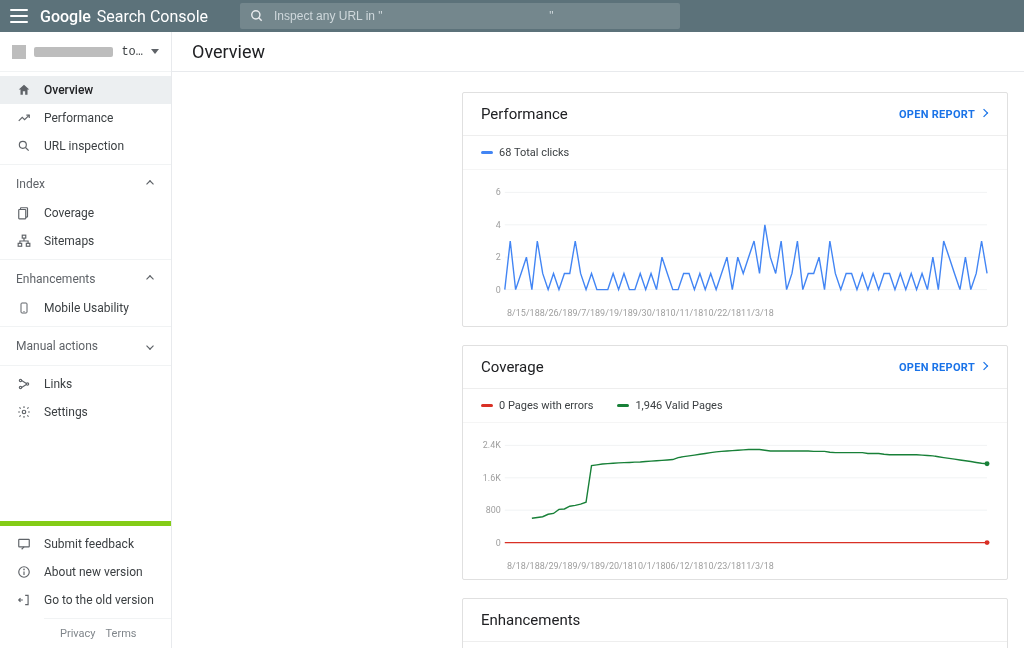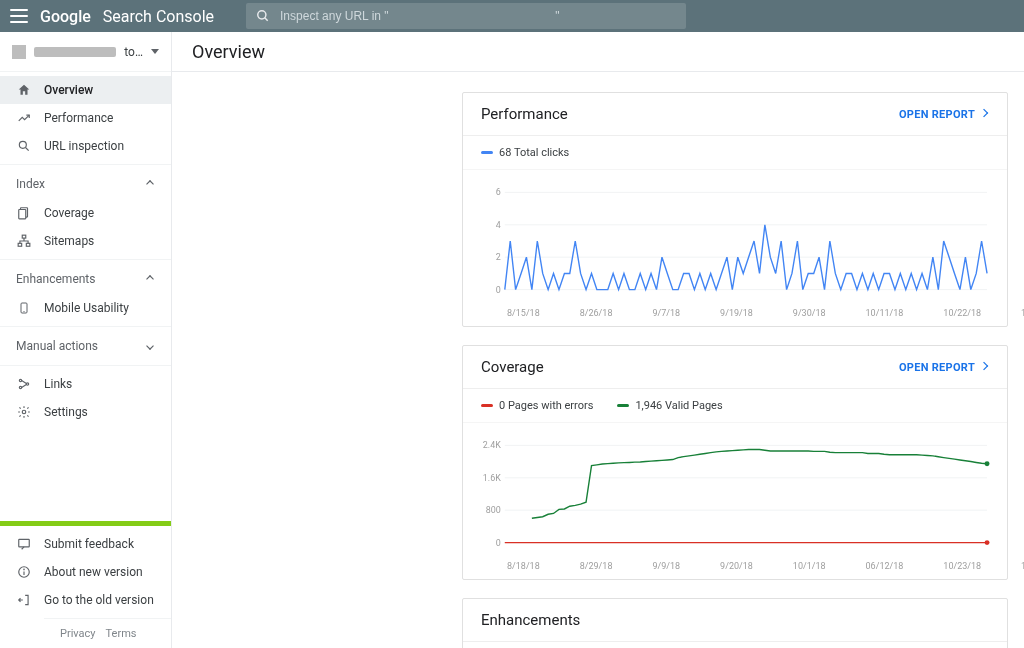--- a/index.html
+++ b/index.html
@@ -20,21 +20,21 @@
     align-items: center;
     padding: 0 10px;
     gap: 12px;
   }
   .hamburger {
     width: 18px; height: 18px;
     display: flex; flex-direction: column; justify-content: space-around;
     cursor: pointer;
   }
   .hamburger span { height: 2px; background: #fff; border-radius: 1px; }
-  .brand { color: #fff; font-size: 16px; font-weight: 400; display: flex; align-items: baseline; gap: 12px; }
+  .brand { color: #fff; font-size: 16px; font-weight: 400; display: flex; align-items: baseline; gap: 6px; }
   .brand b { font-weight: 500; }
   .search-wrap {
     flex: 0 0 440px;
     height: 26px;
     background: rgba(255,255,255,0.15);
     border-radius: 2px;
     display: flex; align-items: center;
     padding: 0 10px; gap: 10px;
     margin-left: 20px;
   }
@@ -53,20 +53,21 @@
     font-size: 12px;
   }
   .content {
     flex: 1; background: #fff; overflow-y: auto; padding-bottom: 20px;
   }
   
   .property {
     height: 40px; display: flex; align-items: center;
     padding: 0 12px; gap: 8px; cursor: pointer;
     border-bottom: 1px solid #f1f3f4;
+    font-family: Liberation Mono, monospace;
   }
   .prop-box { width: 14px; height: 14px; background: #bdbdbd; }
   .prop-name { flex: 1; height: 10px; background: #bdbdbd; border-radius: 2px; }
   .prop-suffix { font-size: 12px; color: #3c4043; }
   .nav-group { border-bottom: 1px solid #f1f3f4; padding: 4px 0; }
   .nav-heading {
     display: flex; align-items: center; justify-content: space-between;
     padding: 8px 16px; font-size: 12px; color: #5f6368; cursor: pointer;
   }
   .nav-item {
@@ -101,21 +102,21 @@
   .open-link {
     color: #1a73e8; font-size: 11px; font-weight: 700;
     display: flex; align-items: flex-start; gap: 4px; letter-spacing: .3px; cursor:pointer;
   }
   .legend { display:flex; gap: 24px; padding: 10px 18px; font-size: 11px; color:#3c4043; border-bottom:1px solid #f5f5f5;}
   .legend-item { display:flex; align-items:center; gap:6px;}
   .swatch { width:12px; height:3px; border-radius:2px; }
   .chart-area { padding: 6px 14px 8px 14px; }
   svg.chart { width: 100%; height: 130px; display:block; }
   .grid line { stroke: #f1f3f4; }
-  .xlabels { display:flex; justify-content:space-between; padding: 2px 10px 0 30px; gap: 40px; }
+  .xlabels { display:flex; justify-content:flex-start; padding: 2px 10px 0 30px; }
   .xlabels span { font-size: 9px; color:#9e9e9e; }
   .ylabel { font-size:9px; fill:#9e9e9e; }
 
   
   .enh-head-row, .enh-row {
     display:grid;
     grid-template-columns: 1fr 60px 60px 80px 120px;
     align-items:center;
     padding: 10px 18px; gap: 10px; font-size: 12px;
   }

